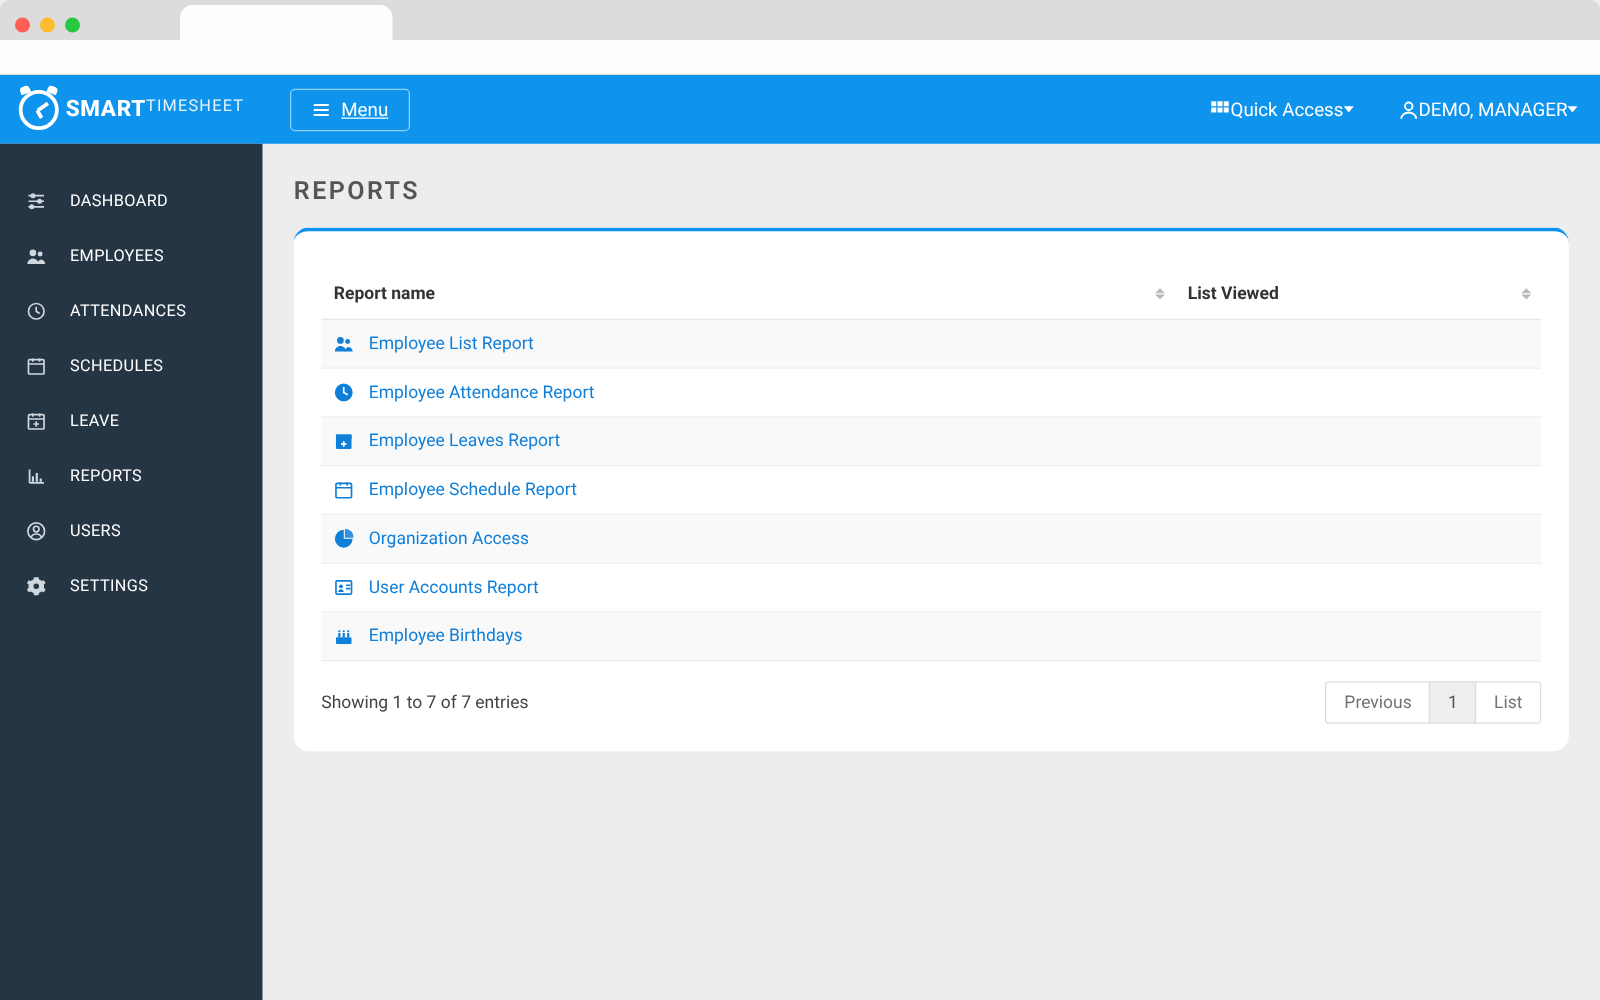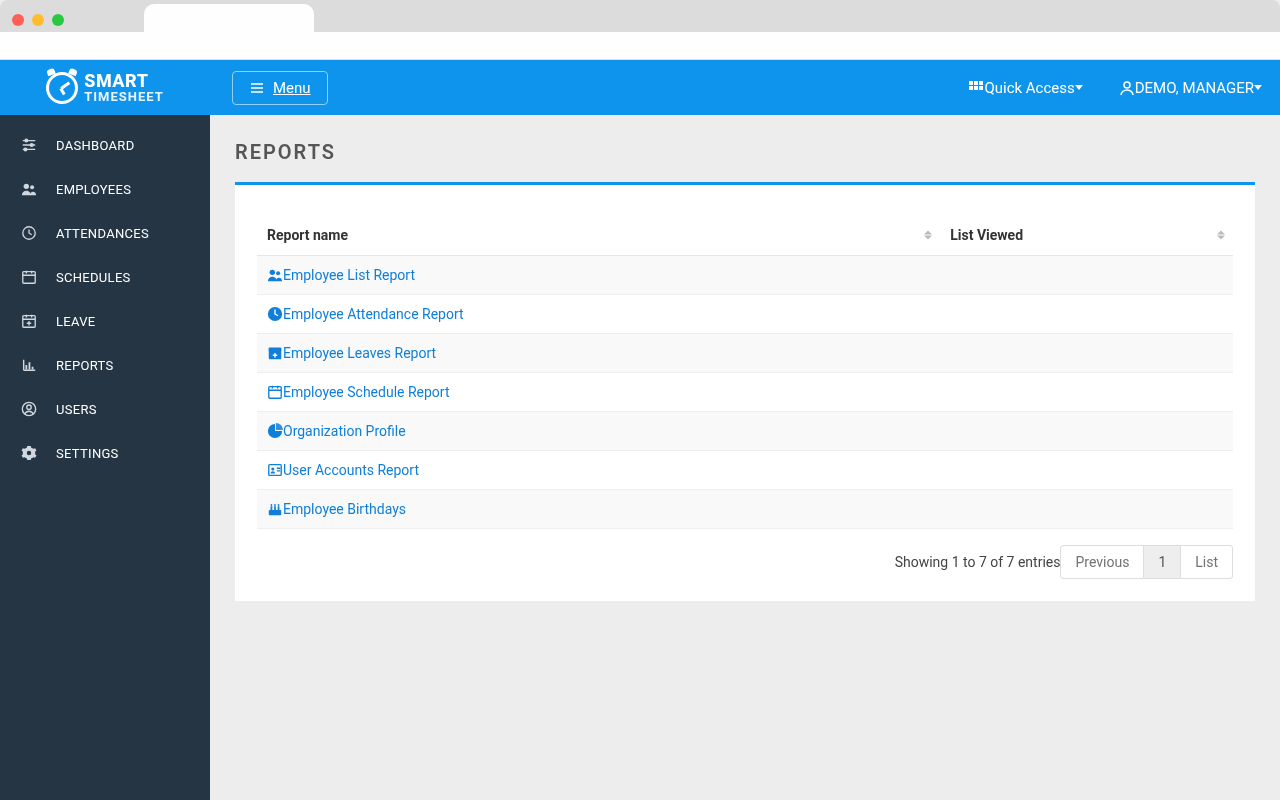--- a/index.html
+++ b/index.html
@@ -89,23 +89,23 @@
     height:2.5px;
   }
   .logo-clock::before { width:10px; transform: translate(-1px,-1px) rotate(-35deg); }
   .logo-clock::after  { width:7px;  transform: translate(-1px,-1px) rotate(60deg); }
   .logo-bell-l, .logo-bell-r {
     position:absolute; top:-6px; width:8px; height:6px; background:#fff;
     border-radius:3px 3px 0 0;
   }
   .logo-bell-l { left:-2px; transform:rotate(-20deg);}
   .logo-bell-r { right:-2px; transform:rotate(20deg);}
-  .logo-text { display:flex; flex-direction:column; line-height:1; }
+  .logo-text { display:flex; flex-direction:row; line-height:1; }
   .logo-smart { font-weight:800; font-size:18px; letter-spacing:0.5px; color:#fff;}
-  .logo-sheet { font-weight:700; font-size:13px; letter-spacing:1px; color:#e8f4fe;}
+  .logo-sheet { font-weight:400; font-size:13px; letter-spacing:1px; color:#e8f4fe;}
   .menu-btn {
     margin-left: 22px;
     border: 1px solid #8fd1f9;
     border-radius: 4px;
     padding: 7px 16px;
     color: #fff;
     display:flex; align-items:center; gap:8px;
     font-size:15px;
     cursor:pointer;
     background: transparent;
@@ -128,21 +128,21 @@
 
   
   .app-body {
     display:flex;
     height: calc(800px - 32px - 28px - 55px);
   }
   .sidebar {
     width:210px;
     background:#263544;
     color:#fff;
-    padding-top:8px;
+    padding-top:24px;
     font-size:13px;
   }
   .side-item {
     display:flex; align-items:center; gap:18px;
     padding: 14px 20px;
     cursor:pointer;
     letter-spacing:0.3px;
   }
   .side-item .icon16 { color:#d0d7de; flex:0 0 18px; width:18px; text-align:center;}
   .main {
@@ -153,21 +153,21 @@
   .page-title {
     font-size:20px;
     font-weight:600;
     letter-spacing:2px;
     color:#555;
     margin-bottom:18px;
   }
   .card {
     background:#fff;
     border-top:3px solid #0f94ee;
-    border-radius:0;
+    border-radius:12px;
     padding: 30px 22px 22px 22px;
   }
   table.reports {
     width:100%;
     border-collapse:collapse;
     font-size:14px;
   }
   table.reports th {
     text-align:left;
     font-weight:700;
@@ -185,24 +185,24 @@
     border-left:4px solid transparent;
     border-right:4px solid transparent;
   }
   .sort .up { border-bottom:4px solid #bbb; }
   .sort .dn { border-top:4px solid #bbb; }
   table.reports td {
     padding:11px 10px;
     border-bottom:1px solid #eee;
   }
   table.reports tr:nth-child(odd) td { background:#f9f9f9; }
-  .rpt-link { color:#0f7fd9; cursor:pointer; display:flex; }
+  .rpt-link { color:#0f7fd9; cursor:pointer; display:flex; gap:12px; }
   .rpt-link .icon16 { color:#0f7fd9; width:16px; }
   .table-footer {
-    display:flex; justify-content:flex-end; align-items:center;
+    display:flex; justify-content:space-between; align-items:center;
     padding-top:16px;
     font-size:14px;
     color:#444;
   }
   .pager { display:flex; }
   .pager-btn {
     border:1px solid #ddd;
     padding:8px 14px;
     background:#fff;
     color:#737373;
@@ -453,21 +453,21 @@
           </tr>
           <tr>
             <td>
                 <span class="rpt-link">
               <span class="icon16">
                     <svg viewBox="0 0 18 18" fill="#0f7fd9">
                       <path d="M9 1a8 8 0 1 0 8 8H9z"></path>
                       <path d="M10 0v8h8a8 8 0 0 0-8-8z" opacity=".85"></path>
                     </svg>
                   </span>
-              <span>Organization Profile</span>
+              <span>Organization Access</span>
                 </span>
               </td>
             <td></td>
           </tr>
           <tr>
             <td>
                 <span class="rpt-link">
               <span class="icon16">
                     <svg viewBox="0 0 18 18" fill="none" stroke="#0f7fd9" stroke-width="1.5">
                       <rect x="2" y="3" width="14" height="12" rx="1"></rect>

